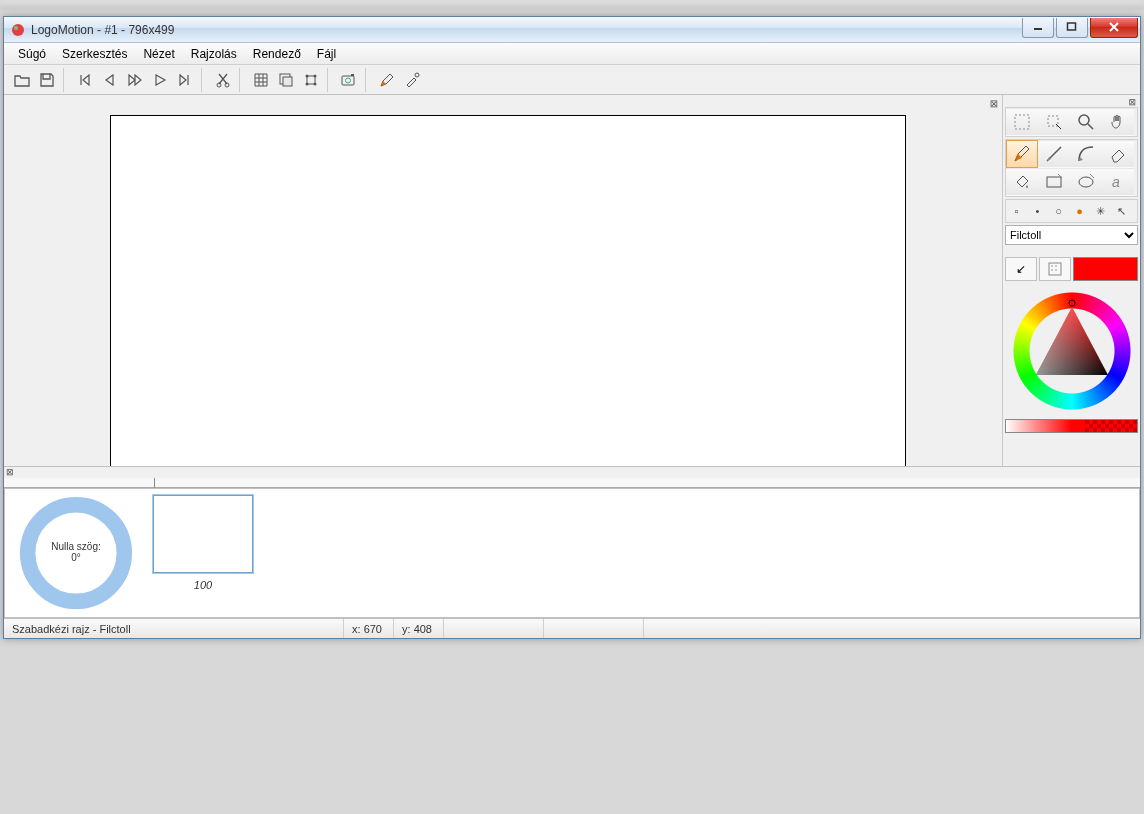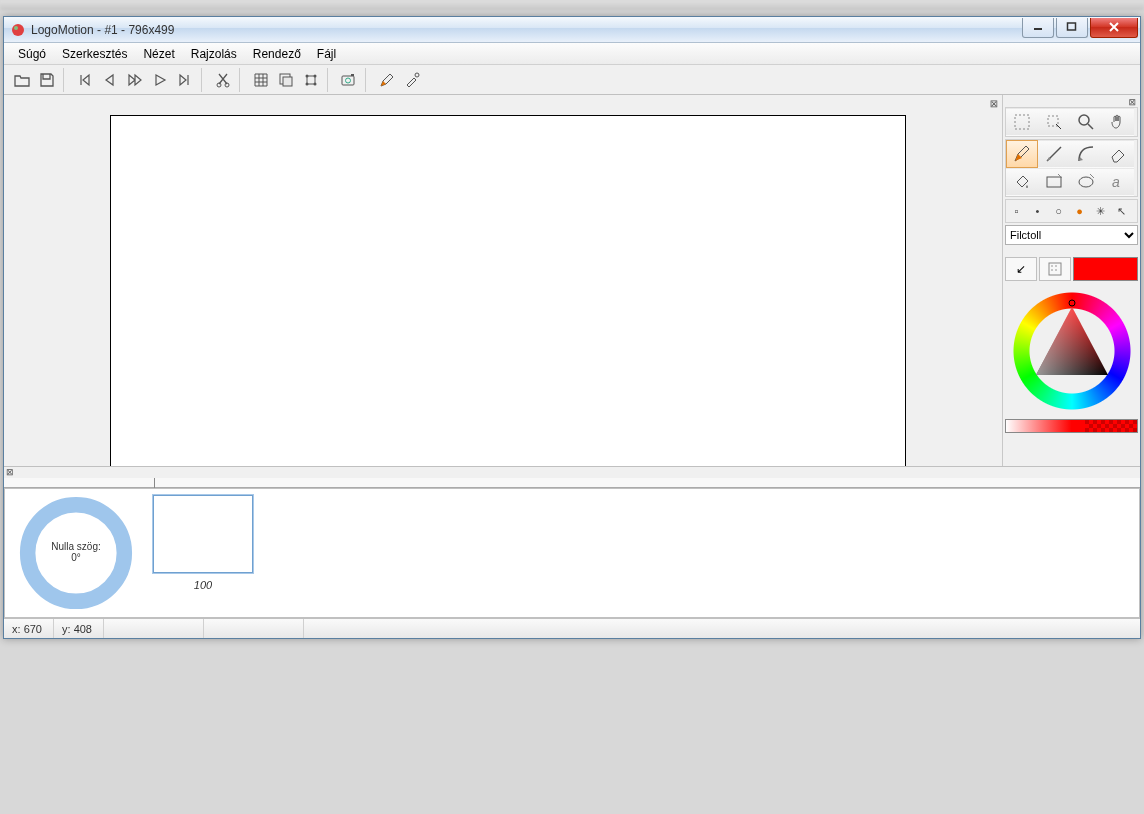--- a/index.html
+++ b/index.html
@@ -366,20 +366,21 @@
         </div>
       </div>
       <div class="frame-thumb">
         <div class="thumb"></div>
         <div class="lbl">100</div>
       </div>
     </div>
   </div>
 
   <div class="statusbar">
+    <div class="cell wide">Szabadkézi rajz - Filctoll</div>
     <div class="cell coord">
       <span>x:</span>&nbsp;<span>670</span>
     </div>
     <div class="cell coord">
       <span>y:</span>&nbsp;<span>408</span>
     </div>
     <div class="cell blank"></div>
     <div class="cell blank"></div>
     <div class="rest"></div>
   </div>

